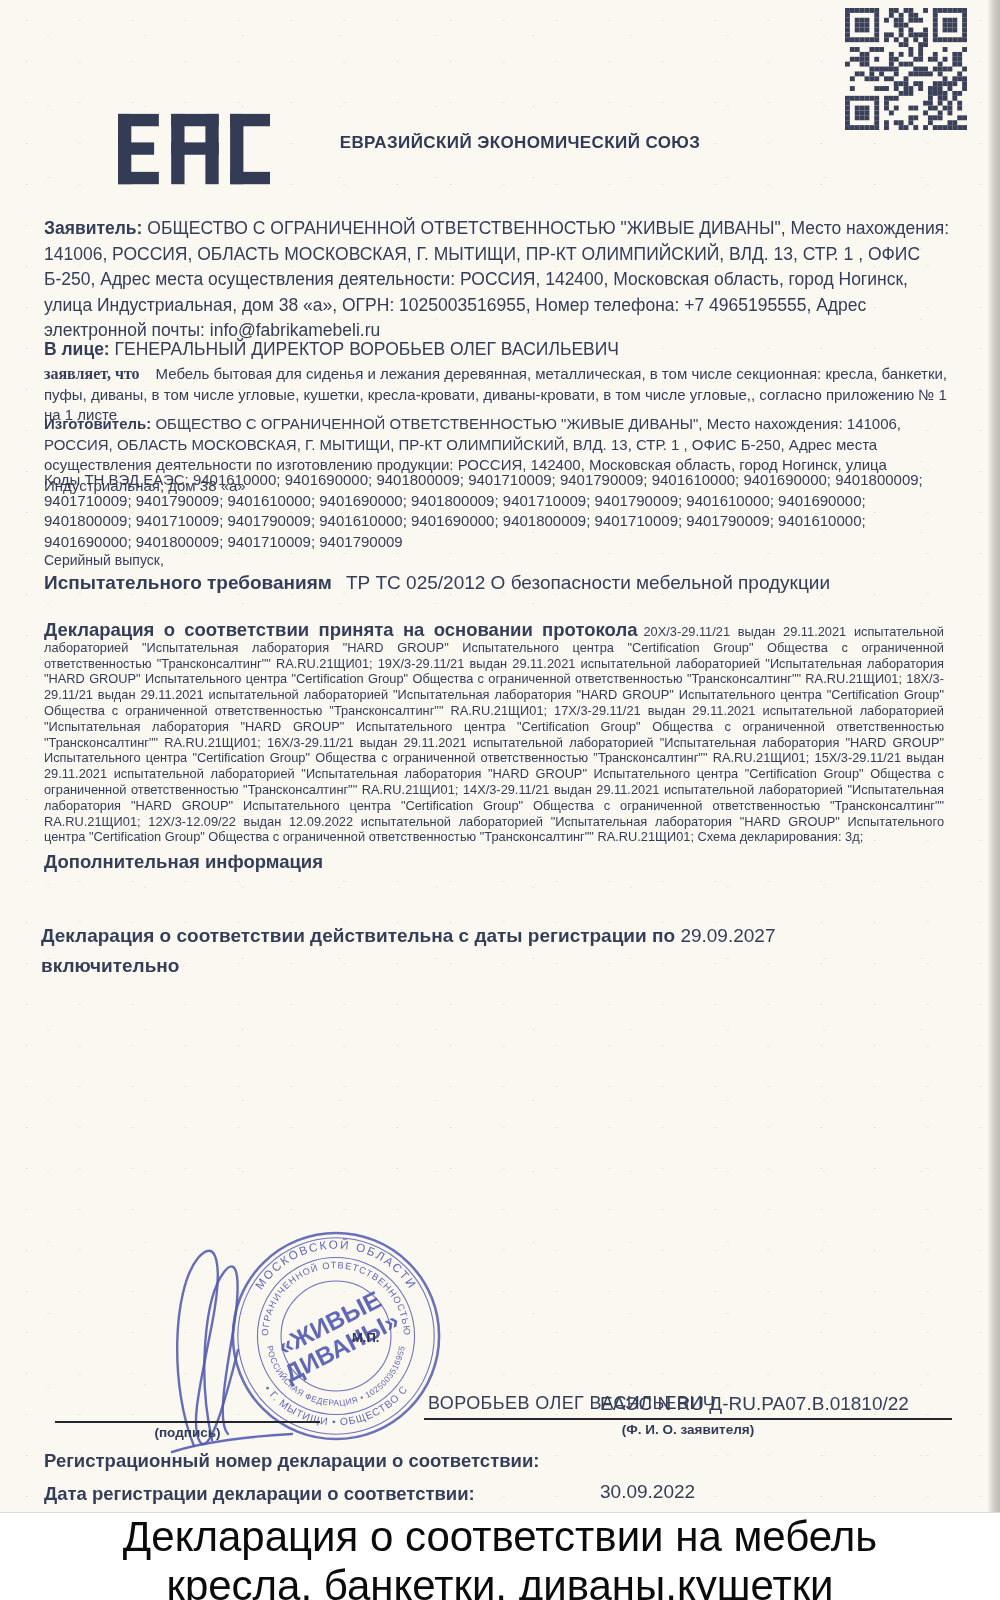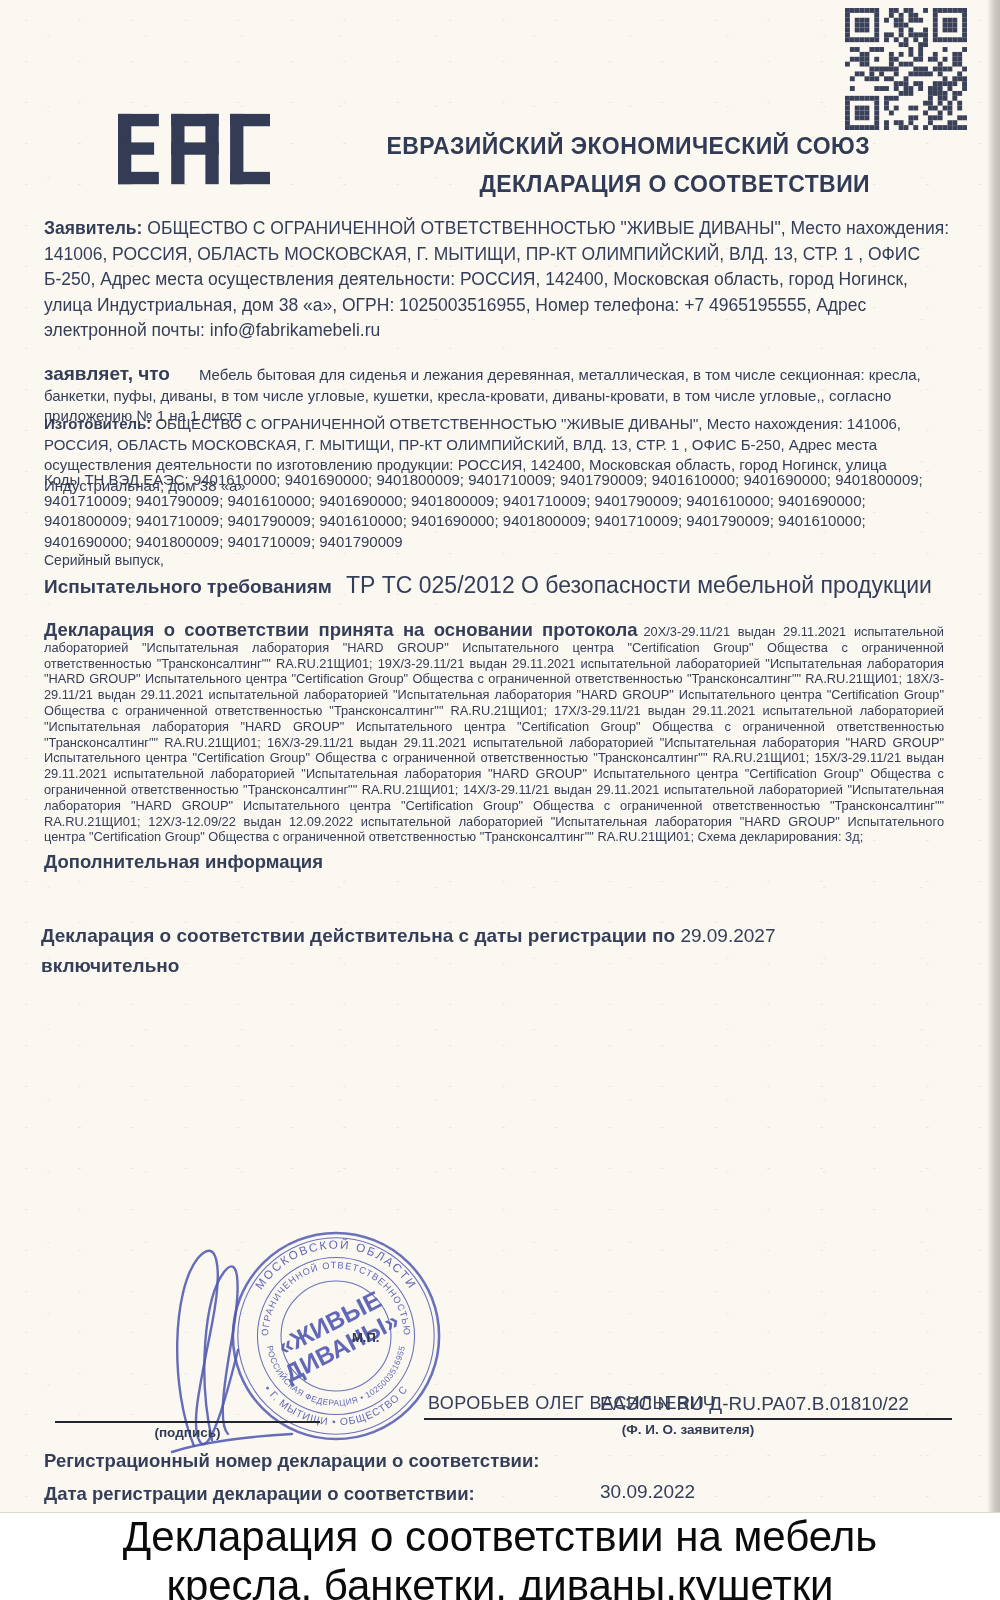--- a/index.html
+++ b/index.html
@@ -12,30 +12,30 @@
   .scan{
     position:absolute;left:0;top:0;width:1000px;height:1512px;background:#fbf8f1;
     background-image:
       radial-gradient(rgba(161,141,92,.14) 1px, transparent 1.3px),
       radial-gradient(rgba(104,114,146,.10) 1px, transparent 1.3px);
     background-size:53px 41px, 97px 71px;
     border-bottom:1px solid #ddd9cf;
   }
   .edge{position:absolute;right:0;top:0;width:13px;height:1512px;
     background:linear-gradient(90deg, rgba(0,0,0,0), #ccc9c2 60%, #bfbcb5);}
-  .title{font-weight:bold;font-size:23px;letter-spacing:.4px;text-align:right;color:#313b55;}
+  .title{font-weight:bold;font-size:17px;letter-spacing:.4px;text-align:center;color:#313b55;}
   .para{font-size:17.5px;line-height:25.6px;}
   .para b{font-weight:bold;}
   .lbl{font-weight:bold;}
   .small{font-size:15px;line-height:20.6px;}
   .tiny{font-size:12.8px;line-height:15.8px;text-align:justify;}
   .tiny .plabel{font-weight:bold;font-size:18.5px;margin-right:6px;}
   .h-bold{font-weight:bold;font-size:18.5px;}
   .req-label{font-weight:bold;font-size:19px;margin-right:14px;}
-  .req-value{font-size:23px;}
+  .req-value{font-size:19px;}
   .validity{font-size:19px;line-height:30px;font-weight:bold;}
   .validity .val{font-weight:normal;}
   .line{border-top:2px solid #23262e;height:0;}
   .caption-sm{font-weight:bold;font-size:13.5px;text-align:center;color:#313b55;}
   .name-text{font-size:18px;letter-spacing:.4px;}
   .reg-label{font-weight:bold;font-size:18.5px;}
   .reg-value{font-size:19px;}
   .mp{font-weight:bold;font-size:13px;color:#2e3750;}
   .footer-caption{
     left:0;top:1512px;width:1000px;text-align:center;color:#0b0b0b;
@@ -366,26 +366,26 @@
         <rect x="95" y="120" width="5" height="5"></rect>
         <rect x="100" y="120" width="5" height="5"></rect>
         <rect x="105" y="120" width="5" height="5"></rect>
         <rect x="110" y="120" width="5" height="5"></rect>
         <rect x="115" y="120" width="5" height="5"></rect>
         <rect x="120" y="120" width="5" height="5"></rect>
       </g>
     </svg>
 
   <div class="abs title" style="left:170px;top:133px;width:700px;">ЕВРАЗИЙСКИЙ ЭКОНОМИЧЕСКИЙ СОЮЗ</div>
-  <div class="abs title" style="left:170px;top:171px;width:700px;">ДЕКЛАРАЦИЯ О СООТВЕТСТВИИ</div>
 
   <p class="abs para" style="left:44px;top:216px;width:912px;"><b>Заявитель:</b> <span>ОБЩЕСТВО С ОГРАНИЧЕННОЙ ОТВЕТСТВЕННОСТЬЮ "ЖИВЫЕ ДИВАНЫ", Место нахождения: 141006, РОССИЯ, ОБЛАСТЬ МОСКОВСКАЯ, Г. МЫТИЩИ, ПР-КТ ОЛИМПИЙСКИЙ, ВЛД. 13, СТР. 1 , ОФИС Б-250, Адрес места осуществления деятельности: РОССИЯ, 142400, Московская область, город Ногинск, улица Индустриальная, дом 38 «а», ОГРН: 1025003516955, Номер телефона: +7 4965195555, Адрес электронной почты: info@fabrikamebeli.ru</span></p>
 
-
-  <p class="abs small" style="left:44px;top:364px;width:908px;"><span class="lbl" style="font-size:19px;margin-right:29px;">заявляет, что</span><span>Мебель бытовая для сиденья и лежания деревянная, металлическая, в том числе секционная: кресла, банкетки, пуфы, диваны, в том числе угловые, кушетки, кресла-кровати, диваны-кровати, в том числе угловые,, согласно приложению № 1 на 1 листе</span></p>
+  <p class="abs para" style="left:44px;top:337px;width:912px;"><b>В лице:</b> <span>ГЕНЕРАЛЬНЫЙ ДИРЕКТОР ВОРОБЬЕВ ОЛЕГ ВАСИЛЬЕВИЧ</span></p>
+
+  <p class="abs small" style="left:44px;top:364px;width:908px;"><span class="lbl" style="font-size:16px;margin-right:16px;font-family:Liberation Serif, serif;">заявляет, что</span><span>Мебель бытовая для сиденья и лежания деревянная, металлическая, в том числе секционная: кресла, банкетки, пуфы, диваны, в том числе угловые, кушетки, кресла-кровати, диваны-кровати, в том числе угловые,, согласно приложению № 1 на 1 листе</span></p>
 
   <p class="abs small" style="left:44px;top:414px;width:908px;"><b>Изготовитель:</b> <span>ОБЩЕСТВО С ОГРАНИЧЕННОЙ ОТВЕТСТВЕННОСТЬЮ "ЖИВЫЕ ДИВАНЫ", Место нахождения: 141006, РОССИЯ, ОБЛАСТЬ МОСКОВСКАЯ, Г. МЫТИЩИ, ПР-КТ ОЛИМПИЙСКИЙ, ВЛД. 13, СТР. 1 , ОФИС Б-250, Адрес места осуществления деятельности по изготовлению продукции: РОССИЯ, 142400, Московская область, город Ногинск, улица Индустриальная, дом 38 «а»</span></p>
 
   <p class="abs small" style="left:44px;top:470px;width:908px;"><span>Коды ТН ВЭД ЕАЭС:</span> <span>9401610000; 9401690000; 9401800009; 9401710009; 9401790009; 9401610000; 9401690000; 9401800009; 9401710009; 9401790009; 9401610000; 9401690000; 9401800009; 9401710009; 9401790009; 9401610000; 9401690000; 9401800009; 9401710009; 9401790009; 9401610000; 9401690000; 9401800009; 9401710009; 9401790009; 9401610000; 9401690000; 9401800009; 9401710009; 9401790009</span></p>
 
   <p class="abs" style="left:44px;top:552px;font-size:14px;">Серийный выпуск,</p>
 
   <p class="abs" style="left:44px;top:572px;width:912px;"><span class="req-label">Испытательного требованиям</span><span class="req-value">ТР ТС 025/2012 О безопасности мебельной продукции</span></p>
 
   <p class="abs tiny" style="left:44px;top:622px;width:900px;"><span class="plabel">Декларация о соответствии принята на основании протокола</span><span>20Х/3-29.11/21 выдан 29.11.2021  испытательной лабораторией "Испытательная лаборатория "HARD GROUP" Испытательного центра "Certification Group" Общества с ограниченной ответственностью "Трансконсалтинг"" RA.RU.21ЩИ01; 19Х/3-29.11/21 выдан 29.11.2021  испытательной лабораторией "Испытательная лаборатория "HARD GROUP" Испытательного центра "Certification Group" Общества с ограниченной ответственностью "Трансконсалтинг"" RA.RU.21ЩИ01; 18Х/3-29.11/21 выдан 29.11.2021  испытательной лабораторией "Испытательная лаборатория "HARD GROUP" Испытательного центра "Certification Group" Общества с ограниченной ответственностью "Трансконсалтинг"" RA.RU.21ЩИ01; 17Х/3-29.11/21 выдан 29.11.2021  испытательной лабораторией "Испытательная лаборатория "HARD GROUP" Испытательного центра "Certification Group" Общества с ограниченной ответственностью "Трансконсалтинг"" RA.RU.21ЩИ01; 16Х/3-29.11/21 выдан 29.11.2021  испытательной лабораторией "Испытательная лаборатория "HARD GROUP" Испытательного центра "Certification Group" Общества с ограниченной ответственностью "Трансконсалтинг"" RA.RU.21ЩИ01; 15Х/3-29.11/21 выдан 29.11.2021  испытательной лабораторией "Испытательная лаборатория "HARD GROUP" Испытательного центра "Certification Group" Общества с ограниченной ответственностью "Трансконсалтинг"" RA.RU.21ЩИ01; 14Х/3-29.11/21 выдан 29.11.2021  испытательной лабораторией "Испытательная лаборатория "HARD GROUP" Испытательного центра "Certification Group" Общества с ограниченной ответственностью "Трансконсалтинг"" RA.RU.21ЩИ01; 12Х/3-12.09/22 выдан 12.09.2022  испытательной лабораторией "Испытательная лаборатория "HARD GROUP" Испытательного центра "Certification Group" Общества с ограниченной ответственностью "Трансконсалтинг"" RA.RU.21ЩИ01; Схема декларирования: 3д;</span></p>

